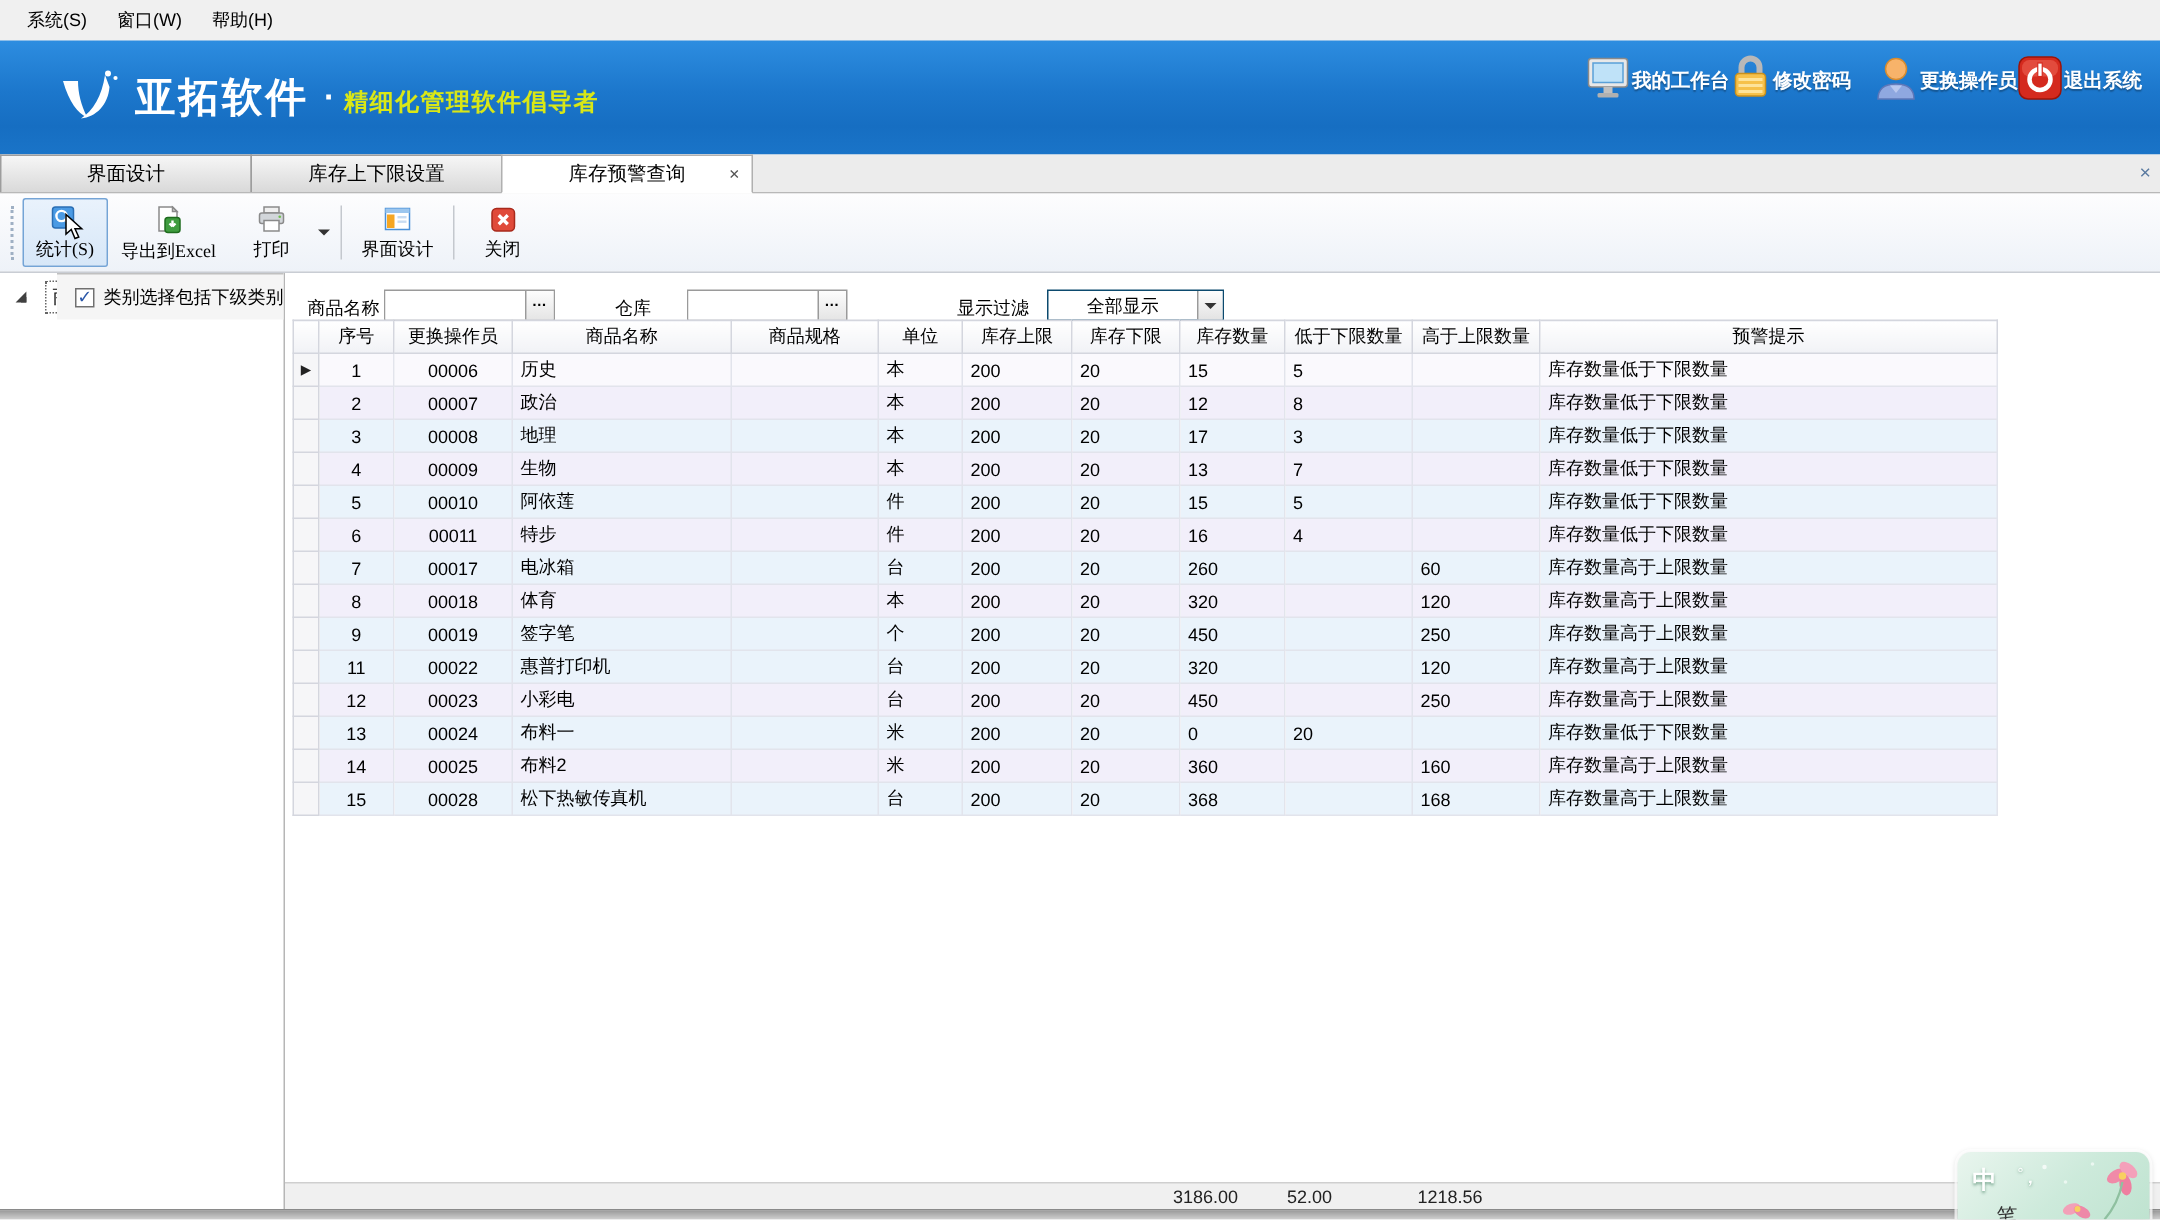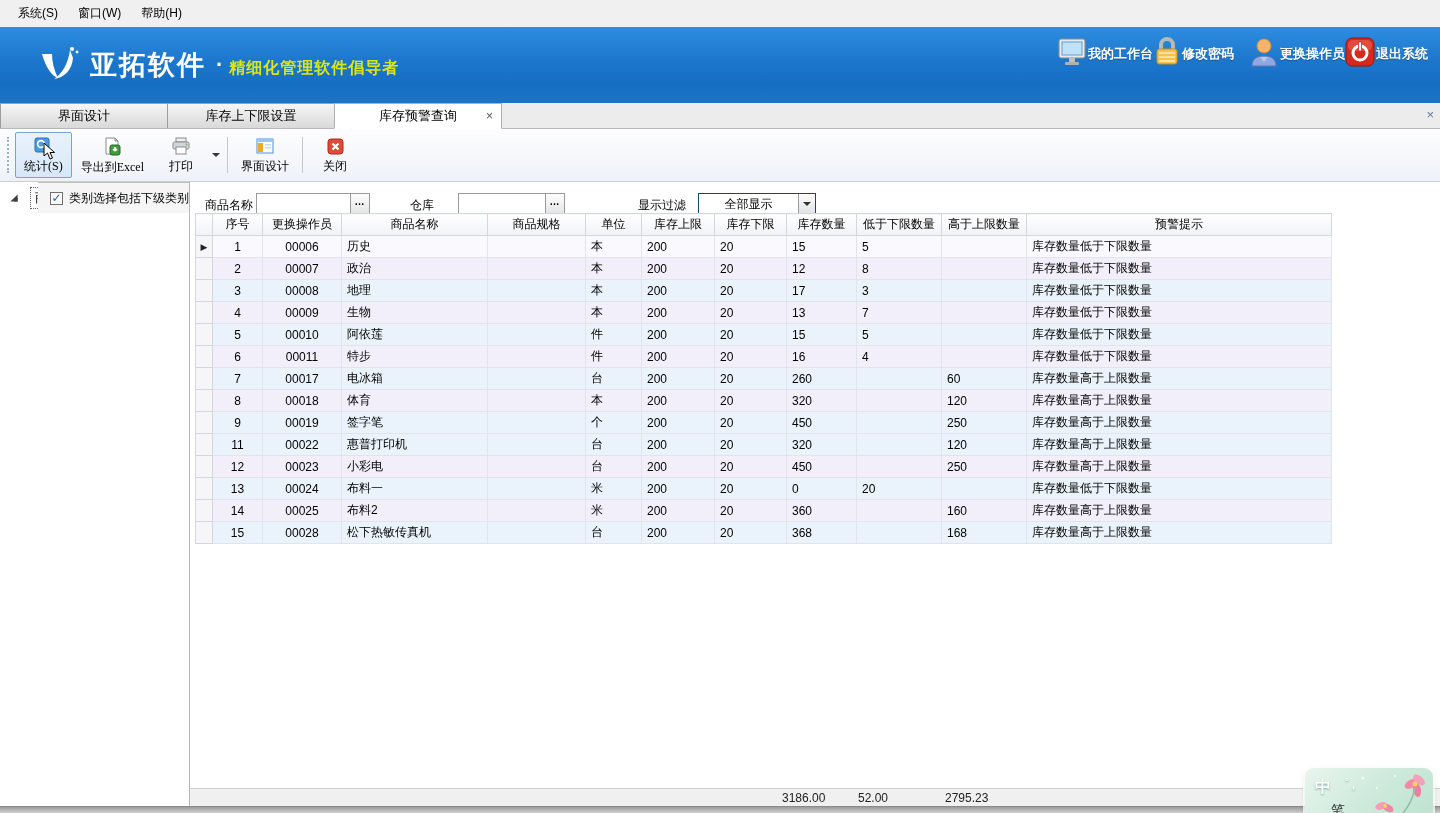--- a/index.html
+++ b/index.html
@@ -566,21 +566,21 @@
               <td>168</td>
               <td>库存数量高于上限数量</td>
             </tr>
           </tbody>
       </table>
     </div>
 
     <div class="status-row">
       <span class="status-num" style="left:592px">3186.00</span>
       <span class="status-num" style="left:668px">52.00</span>
-      <span class="status-num" style="left:755px">2795.23</span>
+      <span class="status-num" style="left:755px">1218.56</span>
     </div>
   </div>
 </div>
 
 <div class="bottom-strip"></div>
 
 <div class="ime">
   <svg width="100" height="45" viewBox="0 0 100 45">
     <ellipse cx="78" cy="16" rx="7" ry="4" fill="#f08aa8" transform="rotate(-30 78 16)"></ellipse>
     <ellipse cx="86" cy="12" rx="7" ry="4" fill="#f4a0ba" transform="rotate(40 86 12)"></ellipse>

